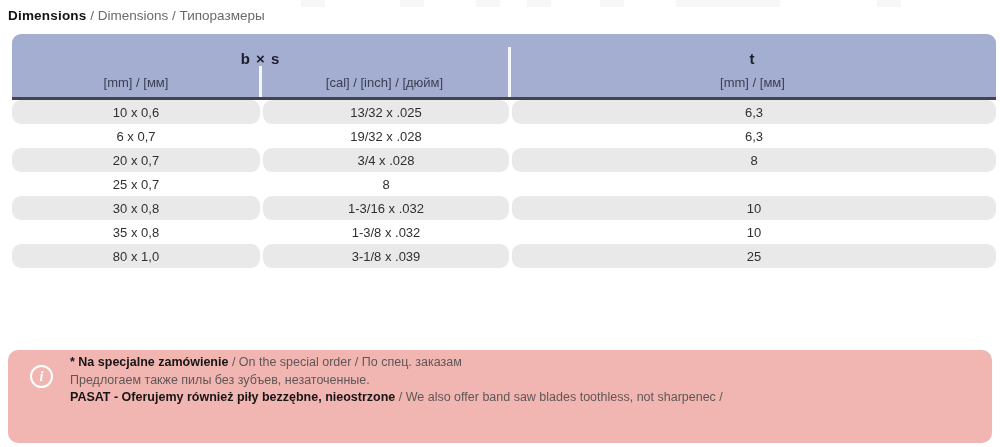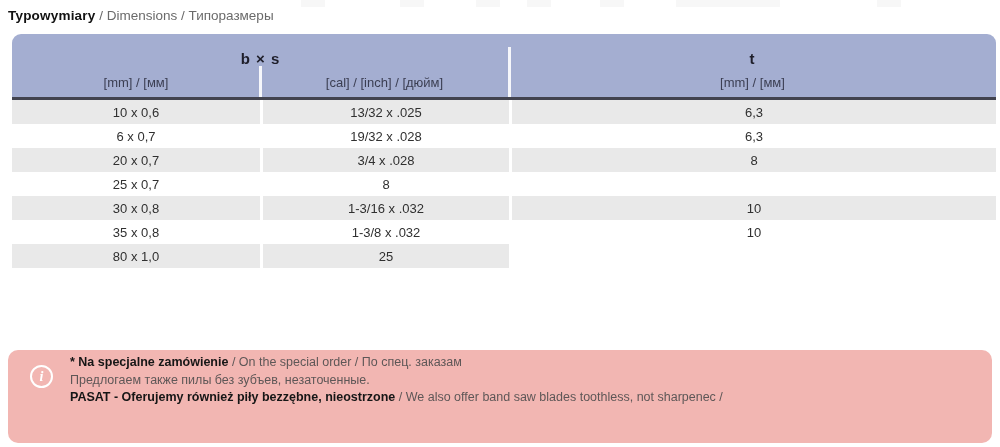--- a/index.html
+++ b/index.html
@@ -25,21 +25,21 @@
   .sub-row { display:grid; grid-template-columns:248px 249px 1fr; height:30px; align-items:center; }
   .sub-label { text-align:center; font-size:13px; color:#3b3e52; }
   .hdiv { position:absolute; width:3px; background:#f6f7fb; bottom:0; }
   .hdiv-1 { left:247px; top:32px; }
   .hdiv-2 { left:496px; top:13px; }
   .hrule { height:3px; background:#42434f; }
 
   .tbody .t-row { display:grid; grid-template-columns:248px 246px 1fr; column-gap:3px; height:24px; background:#ffffff; }
   .t-row .t-cell {
     display:flex; align-items:center; justify-content:center;
-    font-size:13px; color:#303030; background:#ffffff;
+    font-size:13px; color:#303030; background:#ffffff;border-radius:9px;
   }
   .t-row.odd .t-cell { background:#e9e9e9; }
 
   
   .notice { position:absolute; left:8px; top:350px; width:984px; height:93px; background:#f2b6b2; border-radius:10px; }
   .info-icon {
     position:absolute; left:22px; top:15px; width:19px; height:19px;
     border:2px solid #ffffff; border-radius:50%;
     color:#ffffff; font-family:"Liberation Serif", serif; font-style:italic; font-weight:bold;
     font-size:14px; line-height:19px; text-align:center;
@@ -54,21 +54,21 @@
   <span style="left:301px;width:24px"></span>
   <span style="left:400px;width:24px"></span>
   <span style="left:476px;width:24px"></span>
   <span style="left:527px;width:24px"></span>
   <span style="left:600px;width:24px"></span>
   <span style="left:676px;width:104px"></span>
   <span style="left:877px;width:24px"></span>
 </div>
 
 <div class="page-title">
-  <span class="primary">Typowymiary</span><span> / Dimensions / Типоразмеры</span>
+  <span class="primary">Dimensions</span><span> / Dimensions / Типоразмеры</span>
 </div>
 
 <div class="dim-table">
   <div class="thead">
     <div class="group-row">
       <div class="group-label">b × s</div>
       <div class="group-label">t</div>
     </div>
     <div class="sub-row">
       <div class="sub-label">[mm] / [мм]</div>
@@ -105,20 +105,21 @@
       <div class="t-cell">1-3/16 x .032</div>
       <div class="t-cell">10</div>
     </div>
     <div class="t-row">
       <div class="t-cell">35 x 0,8</div>
       <div class="t-cell">1-3/8 x .032</div>
       <div class="t-cell">10</div>
     </div>
     <div class="t-row odd">
       <div class="t-cell">80 x 1,0</div>
+      <div class="t-cell">3-1/8 x .039</div>
       <div class="t-cell">25</div>
     </div>
   </div>
 </div>
 
 <div class="notice">
   <div class="info-icon">i</div>
   <div class="notice-text">
     <div><span class="b">* Na specjalne zamówienie</span><span> / On the special order / По спец. заказам</span></div>
     <div>Предлогаем также пилы без зубъев, незаточенные.</div>

